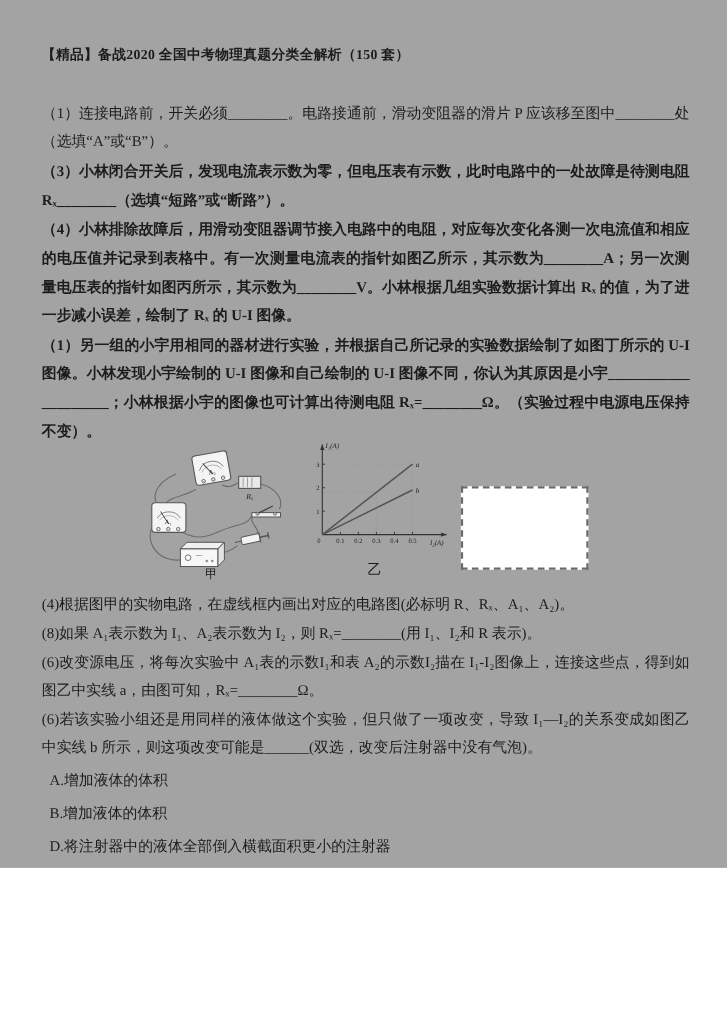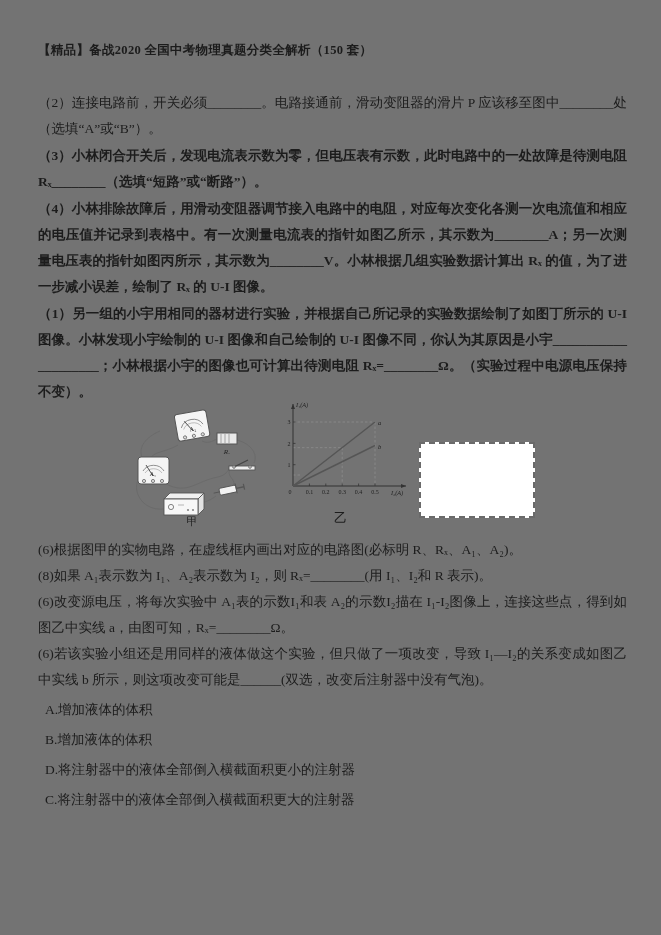--- a/index.html
+++ b/index.html
@@ -1,17 +1,17 @@
 <!DOCTYPE html>
 <html><head>
 <meta charset="utf-8">
 <style>
   html,body{margin:0;padding:0;background:#ffffff;}
   .page{
-    width:661px;height:935px;background:#737373;box-sizing:border-box;
+    width:661px;height:789px;background:#a3a3a3;box-sizing:border-box;
     padding:40px 34px 0 38px;position:relative;
     font-family:"Liberation Serif","DejaVu Serif",serif;color:#1c1c1c;
   }
   .header{font-size:12.5px;font-weight:bold;line-height:20px;margin:0 0 30px 0;letter-spacing:.3px;}
   .para{font-size:13.5px;line-height:26px;margin:0;text-align:justify;word-break:break-all;}
   .para.gap{margin-top:1px;font-weight:bold;}
   .opt{font-size:13.5px;line-height:26px;margin:4px 0 0 0;padding-left:7px;font-family:Liberation Serif, serif;}
   .figure-row{position:relative;height:132px;margin:0;}
   .jia-svg{position:absolute;left:92px;top:2px;}
   .graph-svg{position:absolute;left:240px;top:-6px;}
@@ -22,21 +22,21 @@
   }
   svg text{font-family:"Liberation Serif","DejaVu Serif",serif;}
 </style>
 </head>
 <body>
 
 <div class="page">
 
   <div class="header">【精品】备战2020 全国中考物理真题分类全解析（150 套）</div>
 
-  <p class="para">（2）连接电路前，开关必须________。电路接通前，滑动变阻器的滑片 P 应该移至图中________处（选填“A”或“B”）。</p>
+  <p class="para">（1）连接电路前，开关必须________。电路接通前，滑动变阻器的滑片 P 应该移至图中________处（选填“A”或“B”）。</p>
   <p class="para gap">（3）小林闭合开关后，发现电流表示数为零，但电压表有示数，此时电路中的一处故障是待测电阻 Rₓ________（选填“短路”或“断路”）。</p>
   <p class="para gap">（4）小林排除故障后，用滑动变阻器调节接入电路中的电阻，对应每次变化各测一次电流值和相应的电压值并记录到表格中。有一次测量电流表的指针如图乙所示，其示数为________A；另一次测量电压表的指针如图丙所示，其示数为________V。小林根据几组实验数据计算出 Rₓ 的值，为了进一步减小误差，绘制了 Rₓ 的 U-I 图像。</p>
   <p class="para gap">（1）另一组的小宇用相同的器材进行实验，并根据自己所记录的实验数据绘制了如图丁所示的 U-I 图像。小林发现小宇绘制的 U-I 图像和自己绘制的 U-I 图像不同，你认为其原因是小宇____________________；小林根据小宇的图像也可计算出待测电阻 Rₓ=________Ω。（实验过程中电源电压保持不变）。</p>
 
   <div class="figure-row">
 
     <svg class="jia-svg" width="132" height="122" viewBox="0 0 132 122">
       <g stroke="#6b6b6b" fill="none" stroke-width="1">
 
         <path d="M48,38 C34,46 24,44 20,52"></path>
@@ -155,21 +155,21 @@
       <text x="12" y="94.5" font-size="6" fill="#222" text-anchor="middle">0</text>
       <text x="18" y="8" font-size="6.2" font-style="italic" fill="#222">I₁(A)</text>
       <text x="113" y="96" font-size="6.2" font-style="italic" fill="#222">I₂(A)</text>
     </svg>
 
     <div class="yi-label">乙</div>
 
     <div class="dashed-box"></div>
   </div>
 
-  <p class="para">(6)根据图甲的实物电路，在虚线框内画出对应的电路图(必标明 R、Rₓ、A₁、A₂)。</p>
+  <p class="para">(4)根据图甲的实物电路，在虚线框内画出对应的电路图(必标明 R、Rₓ、A₁、A₂)。</p>
   <p class="para">(8)如果 A₁表示数为 I₁、A₂表示数为 I₂，则 Rₓ=________(用 I₁、I₂和 R 表示)。</p>
   <p class="para">(6)改变源电压，将每次实验中 A₁表的示数I₁和表 A₂的示数I₂描在 I₁-I₂图像上，连接这些点，得到如图乙中实线 a，由图可知，Rₓ=________Ω。</p>
   <p class="para">(6)若该实验小组还是用同样的液体做这个实验，但只做了一项改变，导致 I₁—I₂的关系变成如图乙中实线 b 所示，则这项改变可能是______(双选，改变后注射器中没有气泡)。</p>
 
   <p class="opt">A.增加液体的体积</p>
   <p class="opt">B.增加液体的体积</p>
   <p class="opt">D.将注射器中的液体全部倒入横截面积更小的注射器</p>
   <p class="opt">C.将注射器中的液体全部倒入横截面积更大的注射器</p>
 
 </div>

